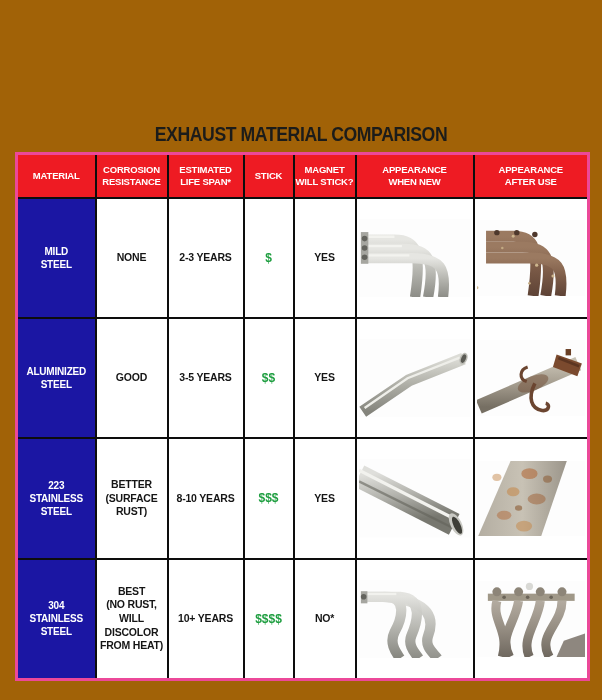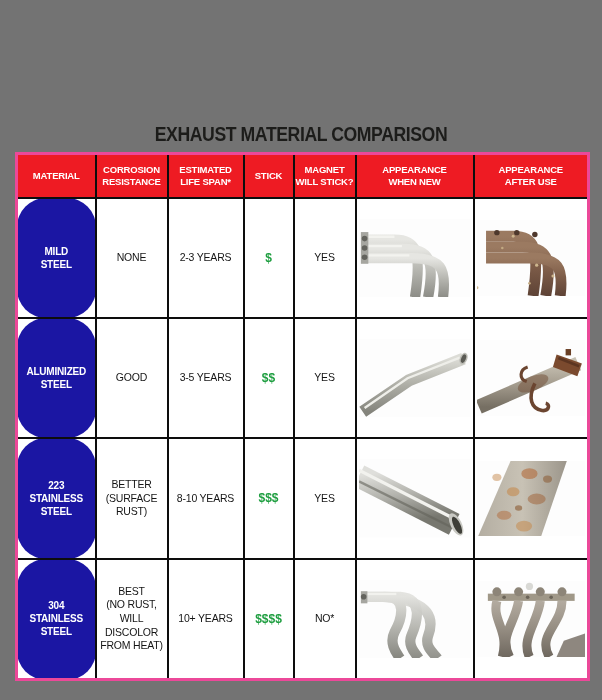--- a/index.html
+++ b/index.html
@@ -1,21 +1,21 @@
 <!DOCTYPE html>
 <html><head>
 <meta charset="utf-8">
 <style>
   * { margin: 0; padding: 0; box-sizing: border-box; }
   html, body { background: #ffffff; }
   .canvas {
     position: relative;
     width: 602px;
     height: 700px;
-    background: #737373;
+    background: #a16207;
     font-family: "Liberation Sans", "DejaVu Sans", sans-serif;
     overflow: hidden;
   }
   .title {
     position: absolute;
     top: 122px;
     left: 0;
     width: 602px;
     text-align: center;
     font-size: 21px;
@@ -52,27 +52,26 @@
     line-height: 1.25;
     height: 44px;
   }
   td.material {
     background: #1b16a3;
     color: #ffffff;
     font-size: 10px;
     font-weight: 700;
     letter-spacing: -0.2px;
     line-height: 1.3;
-    border-radius: 29px;
   }
   td.plain {
     background: #ffffff;
     color: #151515;
     font-size: 10.5px;
-    font-weight: 400;
+    font-weight: 700;
     letter-spacing: -0.2px;
     line-height: 1.3;
   }
   td.cost {
     background: #ffffff;
     color: #1e9e40;
     font-size: 12px;
     font-weight: 700;
     letter-spacing: 0;
   }

